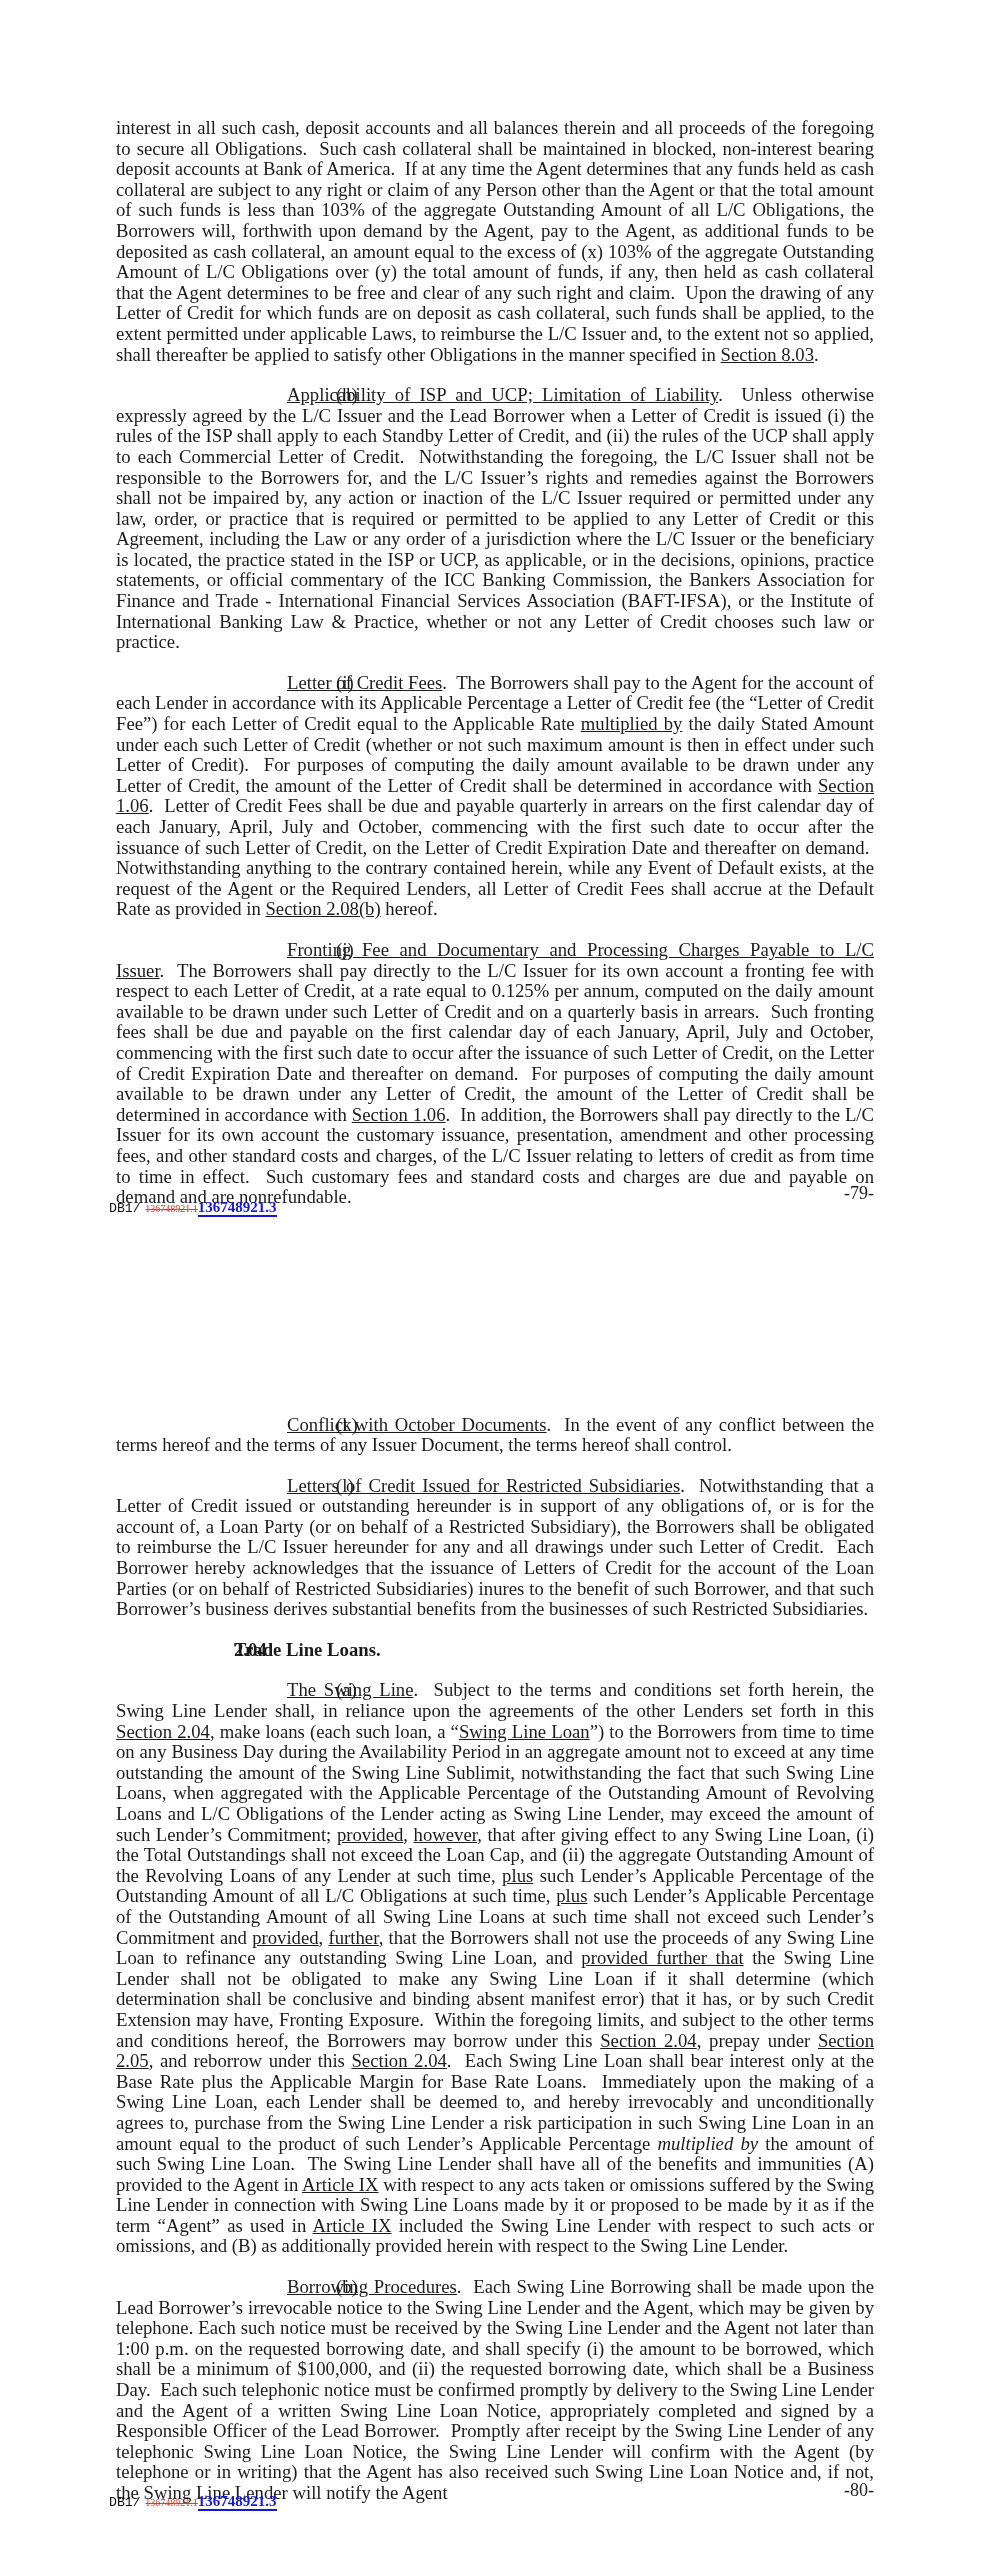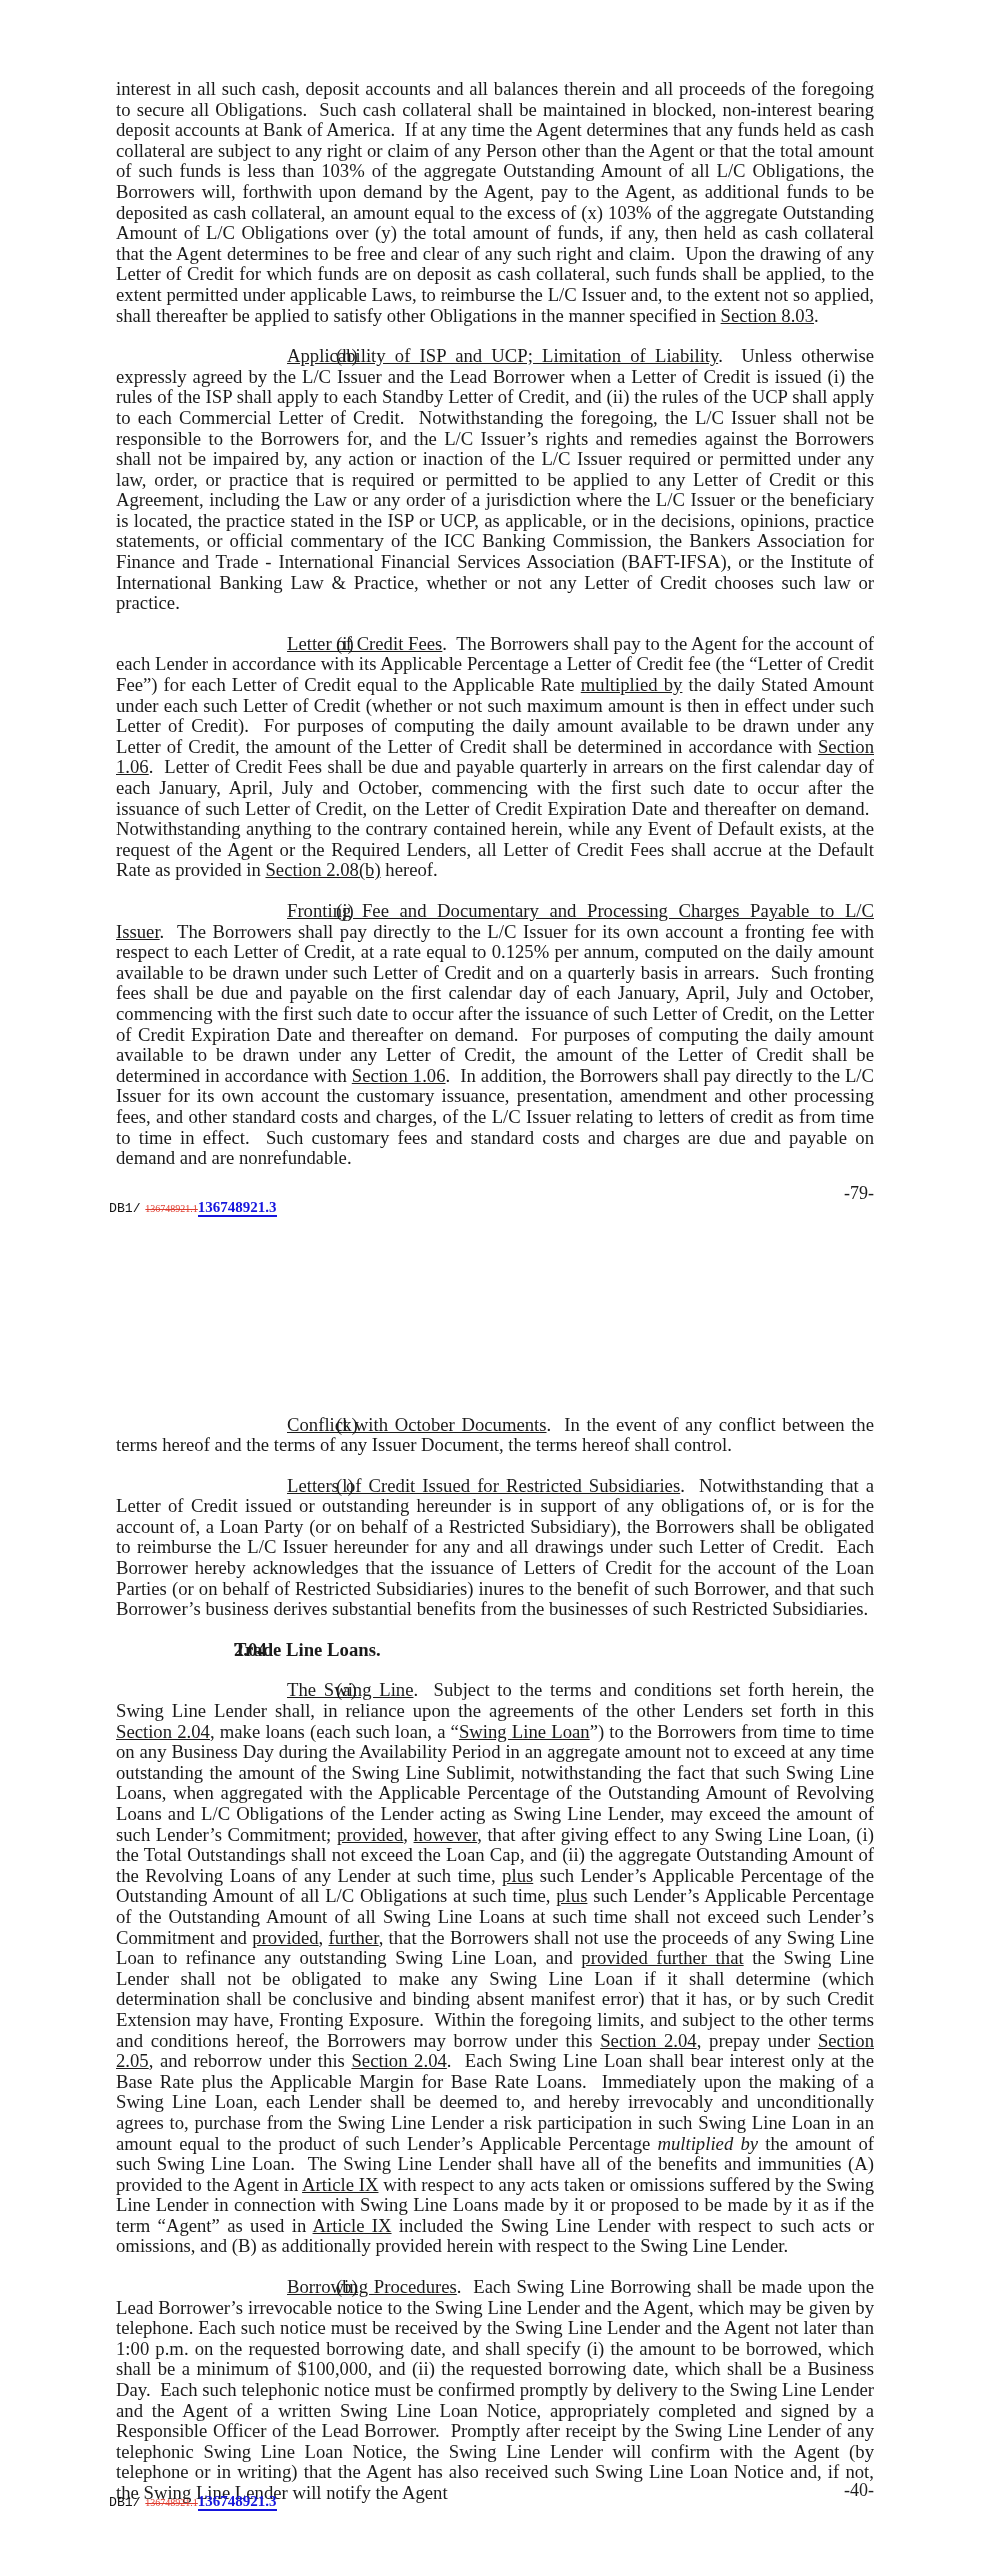--- a/index.html
+++ b/index.html
@@ -15,21 +15,21 @@
   body {
     width: 995px;
     font-family: "Liberation Serif", "DejaVu Serif", serif;
     color: var(--text-color);
   }
   .doc { width: 995px; }
   .page { position: relative; overflow: hidden; background: #ffffff; }
   .page--79 { height: 1406px; }
   .page--80 { height: 1170px; }
   .page-body { padding: 0 121px 0 116px; }
-  .page--79 .page-body { padding-top: 79px; }
+  .page--79 .page-body { padding-top: 118px; }
   .page--80 .page-body { padding-top: 8.5px; }
 
   p.para, p.section-heading {
     margin: 20px 0 0 0;
     font-size: 18.7px;
     line-height: 20.6px;
     text-align: justify;
     text-indent: 110px;
   }
   p.first { margin-top: 0; }
@@ -104,20 +104,20 @@
   </section>
 
   <section class="page page--80">
     <div class="page-body">
         <p class="para first"><span class="par-label">(k)</span><span class="run-u">Conflict with October Documents</span><span class="run">.&nbsp; In the event of any conflict between the terms hereof and the terms of any Issuer Document, the terms hereof shall control.</span></p>
         <p class="para"><span class="par-label">(l)</span><span class="run-u">Letters of Credit Issued for Restricted Subsidiaries</span><span class="run">.&nbsp; Notwithstanding that a Letter of Credit issued or outstanding hereunder is in support of any obligations of, or is for the account of, a Loan Party (or on behalf of a Restricted Subsidiary), the Borrowers shall be obligated to reimburse the L/C Issuer hereunder for any and all drawings under such Letter of Credit.&nbsp; Each Borrower hereby acknowledges that the issuance of Letters of Credit for the account of the Loan Parties (or on behalf of Restricted Subsidiaries) inures to the benefit of such Borrower, and that such Borrower’s business derives substantial benefits from the businesses of such Restricted Subsidiaries.</span></p>
         <p class="section-heading"><span class="par-label">2.04</span><span class="run-b">Trade Line Loans.</span></p>
         <p class="para"><span class="par-label">(a)</span><span class="run-u">The Swing Line</span><span class="run">.&nbsp; Subject to the terms and conditions set forth herein, the Swing Line Lender shall, in reliance upon the agreements of the other Lenders set forth in this </span><span class="run-u">Section 2.04</span><span class="run">, make loans (each such loan, a “</span><span class="run-u">Swing Line Loan</span><span class="run">”) to the Borrowers from time to time on any Business Day during the Availability Period in an aggregate amount not to exceed at any time outstanding the amount of the Swing Line Sublimit, notwithstanding the fact that such Swing Line Loans, when aggregated with the Applicable Percentage of the Outstanding Amount of Revolving Loans and L/C Obligations of the Lender acting as Swing Line Lender, may exceed the amount of such Lender’s Commitment; </span><span class="run-u">provided</span><span class="run">, </span><span class="run-u">however</span><span class="run">, that after giving effect to any Swing Line Loan, (i) the Total Outstandings shall not exceed the Loan Cap, and (ii) the aggregate Outstanding Amount of the Revolving Loans of any Lender at such time, </span><span class="run-u">plus</span><span class="run"> such Lender’s Applicable Percentage of the Outstanding Amount of all L/C Obligations at such time, </span><span class="run-u">plus</span><span class="run"> such Lender’s Applicable Percentage of the Outstanding Amount of all Swing Line Loans at such time shall not exceed such Lender’s Commitment and </span><span class="run-u">provided</span><span class="run">, </span><span class="run-u">further</span><span class="run">, that the Borrowers shall not use the proceeds of any Swing Line Loan to refinance any outstanding Swing Line Loan, and </span><span class="run-u">provided further that</span><span class="run"> the Swing Line Lender shall not be obligated to make any Swing Line Loan if it shall determine (which determination shall be conclusive and binding absent manifest error) that it has, or by such Credit Extension may have, Fronting Exposure.&nbsp; Within the foregoing limits, and subject to the other terms and conditions hereof, the Borrowers may borrow under this </span><span class="run-u">Section 2.04</span><span class="run">, prepay under </span><span class="run-u">Section 2.05</span><span class="run">, and reborrow under this </span><span class="run-u">Section 2.04</span><span class="run">.&nbsp; Each Swing Line Loan shall bear interest only at the Base Rate plus the Applicable Margin for Base Rate Loans.&nbsp; Immediately upon the making of a Swing Line Loan, each Lender shall be deemed to, and hereby irrevocably and unconditionally agrees to, purchase from the Swing Line Lender a risk participation in such Swing Line Loan in an amount equal to the product of such Lender’s Applicable Percentage </span><span class="run-i">multiplied by</span><span class="run"> the amount of such Swing Line Loan.&nbsp; The Swing Line Lender shall have all of the benefits and immunities (A) provided to the Agent in </span><span class="run-u">Article IX</span><span class="run"> with respect to any acts taken or omissions suffered by the Swing Line Lender in connection with Swing Line Loans made by it or proposed to be made by it as if the term “Agent” as used in </span><span class="run-u">Article IX</span><span class="run"> included the Swing Line Lender with respect to such acts or omissions, and (B) as additionally provided herein with respect to the Swing Line Lender.</span></p>
         <p class="para"><span class="par-label">(b)</span><span class="run-u">Borrowing Procedures</span><span class="run">.&nbsp; Each Swing Line Borrowing shall be made upon the Lead Borrower’s irrevocable notice to the Swing Line Lender and the Agent, which may be given by telephone. Each such notice must be received by the Swing Line Lender and the Agent not later than 1:00 p.m. on the requested borrowing date, and shall specify (i) the amount to be borrowed, which shall be a minimum of $100,000, and (ii) the requested borrowing date, which shall be a Business Day.&nbsp; Each such telephonic notice must be confirmed promptly by delivery to the Swing Line Lender and the Agent of a written Swing Line Loan Notice, appropriately completed and signed by a Responsible Officer of the Lead Borrower.&nbsp; Promptly after receipt by the Swing Line Lender of any telephonic Swing Line Loan Notice, the Swing Line Lender will confirm with the Agent (by telephone or in writing) that the Agent has also received such Swing Line Loan Notice and, if not, the Swing Line Lender will notify the Agent</span></p>
       </div>
-    <div class="footer-pagenum">-40-</div>
+    <div class="footer-pagenum">-80-</div>
     <div class="footer-docid">
       <span class="docid-prefix">DB1/</span><span class="docid-deleted">136748921.1</span><span class="docid-inserted">136748921.3</span>
     </div>
   </section>
 
 </div>
 
 
 </body></html>

